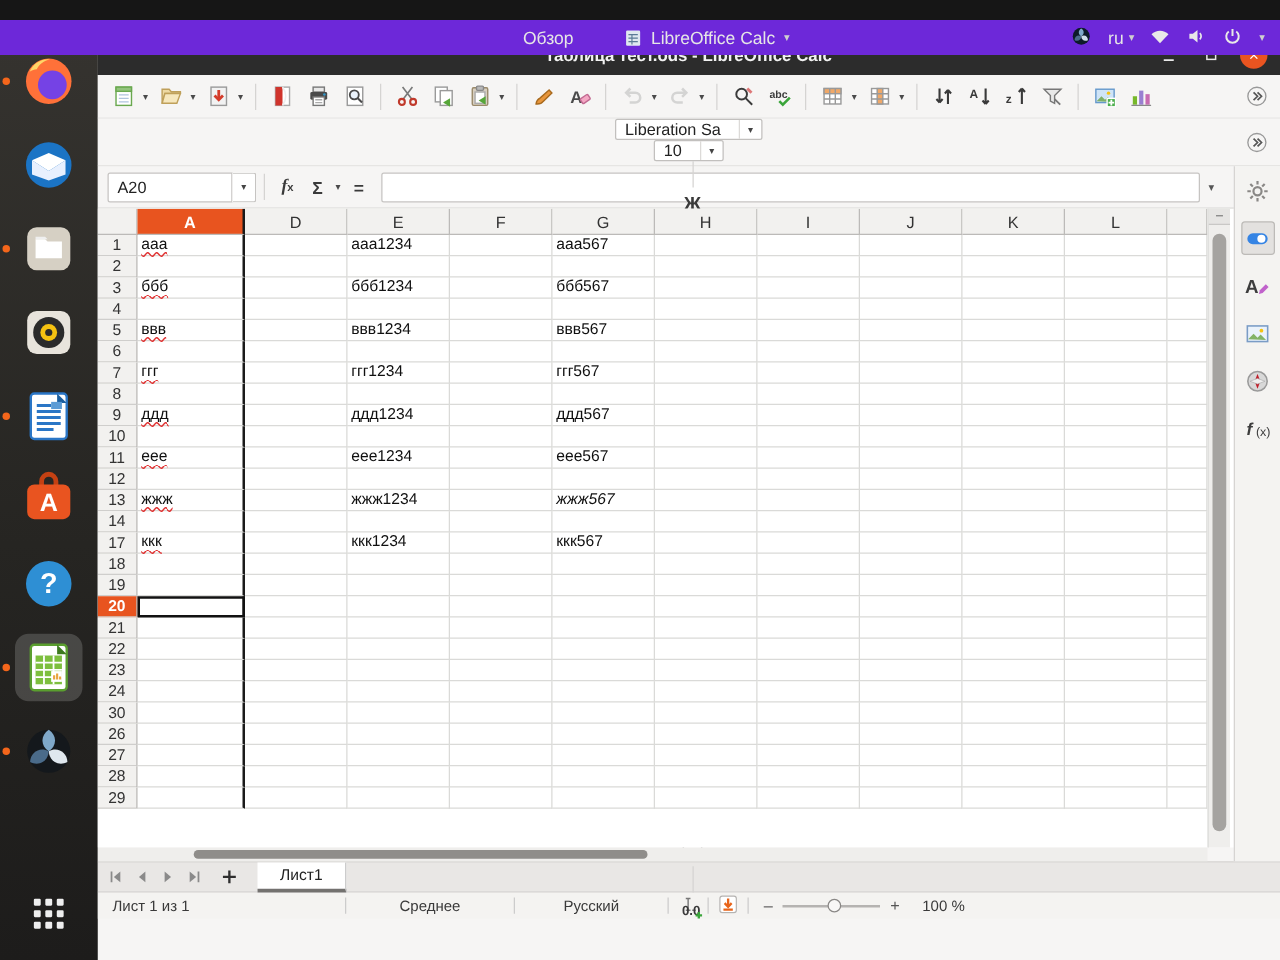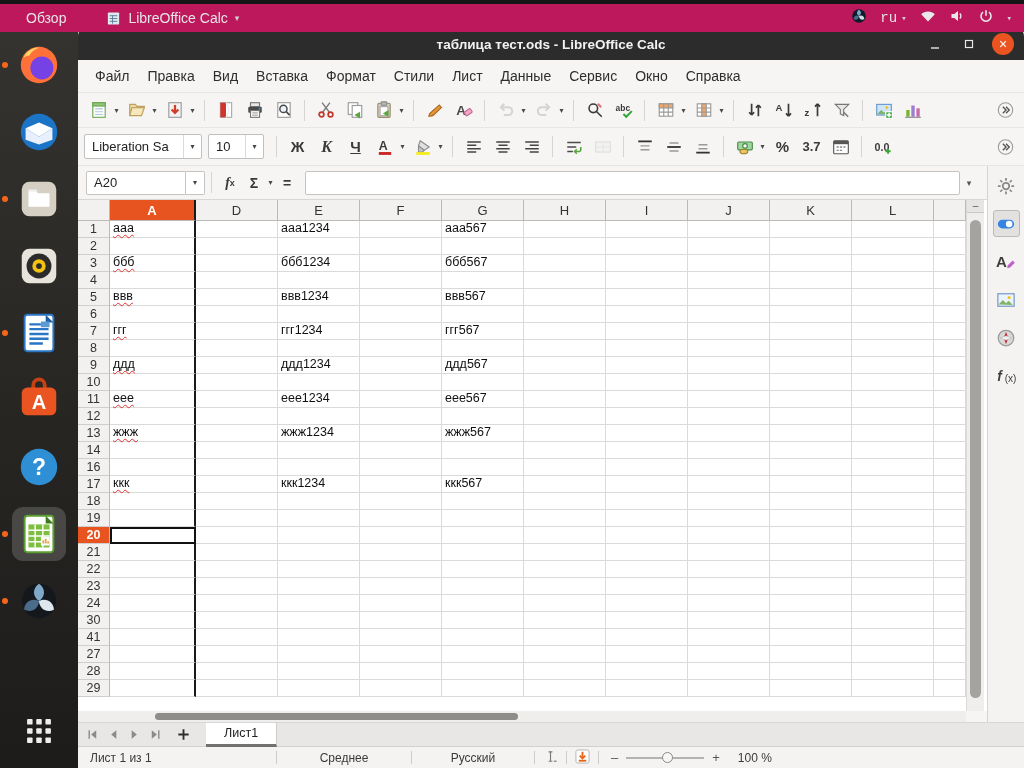--- a/index.html
+++ b/index.html
@@ -1,25 +1,25 @@
 <!DOCTYPE html>
 <html><head>
 <meta charset="utf-8">
 <style>
   html,body{margin:0;padding:0;width:1024px;height:768px;overflow:hidden;
     font-family:"Liberation Sans",sans-serif;background:#161616;}
   *{box-sizing:border-box;}
   
-  .topbar{position:absolute;left:0;top:4px;width:1024px;height:28px;background:#be185d;
-    color:#e6e6e6;font-size:14px;display:flex;align-items:center;z-index:30;}
+  .topbar{position:absolute;left:0;top:16px;width:1024px;height:28px;background:#6d28d9;
+    color:#e6e6e6;font-size:14px;display:flex;align-items:center;z-index:30;justify-content:center;}
   .activities{margin-left:20px;padding:2px 6px;border-radius:4px;}
   .appmenu{margin-left:34px;display:flex;align-items:center;gap:7px;}
   .appicon svg{display:block;}
   .clock{position:absolute;left:0;right:0;text-align:center;pointer-events:none;}
-  .tray{position:absolute;right:12px;display:flex;align-items:center;gap:13px;font-family:Liberation Mono, monospace;}
+  .tray{position:absolute;right:12px;display:flex;align-items:center;gap:13px;}
   .kbd{display:flex;align-items:center;gap:4px;}
   .caret{font-size:9px;color:#cfcfcf;}
   
   .dock{position:absolute;left:0;top:28px;width:78px;height:740px;
     background:linear-gradient(180deg,#35332f 0%,#262522 55%,#1d1c1b 100%);
     display:flex;flex-direction:column;align-items:center;padding-top:10px;gap:13px;z-index:20;}
   .ditem{position:relative;width:54px;height:54px;display:flex;align-items:center;justify-content:center;border-radius:11px;flex:0 0 auto;}
   .ditem.active{background:rgba(255,255,255,0.17);}
   .ddot{position:absolute;left:-10px;top:24px;width:6px;height:6px;border-radius:50%;background:#f4661b;}
   .showapps{margin-top:auto;margin-bottom:10px;}
@@ -28,21 +28,21 @@
   .titlebar{position:relative;height:32px;background:#2c2c2c;border-radius:8px 8px 0 0;}
   .wtitle{position:absolute;left:0;right:0;top:0;height:32px;display:flex;align-items:center;
     justify-content:center;color:#f2f2f2;font-weight:bold;font-size:13.5px;}
   .wbtns{position:absolute;right:10px;top:0;height:32px;display:flex;align-items:center;gap:12px;}
   .wbtn{width:22px;height:22px;display:flex;align-items:center;justify-content:center;color:#e8e8e8;}
   .wclose{border-radius:50%;background:#e95420;color:#fff;font-size:14px;line-height:1;}
   .menubar{height:33px;display:flex;align-items:center;padding-left:8px;background:#f6f5f4;
     border-bottom:1px solid #e6e5e3;font-size:14px;color:#2e2e2e;}
   .mitem{padding:4px 9px;border-radius:3px;}
   .tb{position:relative;display:flex;align-items:center;padding-left:6px;background:#f6f5f4;border-bottom:1px solid #e6e5e3;}
-  #tb1{height:35px;} #tb2{height:38px;}
+  #tb1{height:35px;} #tb2{height:38px;flex-direction:column;}
   .tgroup{display:flex;align-items:center;margin:0 1px;}
   .tbtn{width:27px;height:27px;display:flex;align-items:center;justify-content:center;border-radius:3px;}
   .tbtn.disabled{opacity:.5;}
   .glyphbtn{font-weight:bold;font-size:15px;color:#3a3a3a;}
   .g-italic{font-style:italic;font-family:"Liberation Serif",serif;font-size:16px;}
   .g-underline{text-decoration:underline;}
   .g-number-format{font-size:13px;}
   .dd{font-size:8px;color:#4a4a4a;width:9px;text-align:center;}
   .tbsep{width:1px;height:21px;background:#d5d4d2;margin:0 6px;flex:0 0 auto;}
   .combo{height:25px;background:#fff;border:1px solid #c2c0be;border-radius:2px;display:flex;
@@ -247,33 +247,20 @@
           </svg>
         </span>
       <span class="wbtn" id="btn-restore">
           <svg width="16" height="16" viewBox="0 0 16 16">
             <rect x="4.5" y="4.5" width="7" height="7" fill="none" stroke="#e8e8e8" stroke-width="1.2"></rect>
           </svg>
         </span>
       <span class="wbtn wclose">×</span>
     </span>
   </div>
-  <div class="menubar" id="menubar">
-      <span class="mitem">Файл</span>
-      <span class="mitem">Правка</span>
-      <span class="mitem">Вид</span>
-      <span class="mitem">Вставка</span>
-      <span class="mitem">Формат</span>
-      <span class="mitem">Стили</span>
-      <span class="mitem">Лист</span>
-      <span class="mitem">Данные</span>
-      <span class="mitem">Сервис</span>
-      <span class="mitem">Окно</span>
-      <span class="mitem">Справка</span>
-    </div>
   <div class="tb" id="tb1">
       <span class="tgroup">
         <span class="tbtn">
           <svg width="18" height="18" viewBox="0 0 16 16">
             <rect x="2.5" y="1.5" width="11" height="13" fill="#fff" stroke="#6aa84f"></rect>
             <rect x="2.5" y="1.5" width="11" height="3" fill="#93c47d" stroke="#6aa84f"></rect>
             <path d="M4.5 7h7M4.5 9.5h7M4.5 12h7" stroke="#b0c4de"></path>
           </svg>
         </span>
         <span class="dd">▾</span>
@@ -839,44 +826,30 @@
           <div class="cell" style="width: 82px;"></div>
           <div class="cell" style="width: 82px;"></div>
           <div class="cell" style="width: 32px;"></div>
         </div>
         <div class="grow">
           <div class="rhdr">13</div>
           <div class="cell hidb" style="width: 86px;"><span class="misspell">жжж</span></div>
           <div class="cell" style="width: 82px;"></div>
           <div class="cell" style="width: 82px;"><span>жжж1234</span></div>
           <div class="cell" style="width: 82px;"></div>
-          <div class="cell" style="width: 82px;"><span>жжж567</span></div>
+          <div class="cell" style="width: 82px; font-style: italic;"><span>жжж567</span></div>
           <div class="cell" style="width: 82px;"></div>
           <div class="cell" style="width: 82px;"></div>
           <div class="cell" style="width: 82px;"></div>
           <div class="cell" style="width: 82px;"></div>
           <div class="cell" style="width: 82px;"></div>
           <div class="cell" style="width: 32px;"></div>
         </div>
         <div class="grow">
           <div class="rhdr">14</div>
-          <div class="cell hidb" style="width: 86px;"></div>
-          <div class="cell" style="width: 82px;"></div>
-          <div class="cell" style="width: 82px;"></div>
-          <div class="cell" style="width: 82px;"></div>
-          <div class="cell" style="width: 82px;"></div>
-          <div class="cell" style="width: 82px;"></div>
-          <div class="cell" style="width: 82px;"></div>
-          <div class="cell" style="width: 82px;"></div>
-          <div class="cell" style="width: 82px;"></div>
-          <div class="cell" style="width: 82px;"></div>
-          <div class="cell" style="width: 32px;"></div>
-        </div>
-        <div class="grow">
-          <div class="rhdr">16</div>
           <div class="cell hidb" style="width: 86px;"></div>
           <div class="cell" style="width: 82px;"></div>
           <div class="cell" style="width: 82px;"></div>
           <div class="cell" style="width: 82px;"></div>
           <div class="cell" style="width: 82px;"></div>
           <div class="cell" style="width: 82px;"></div>
           <div class="cell" style="width: 82px;"></div>
           <div class="cell" style="width: 82px;"></div>
           <div class="cell" style="width: 82px;"></div>
           <div class="cell" style="width: 82px;"></div>
@@ -1002,21 +975,21 @@
           <div class="cell" style="width: 82px;"></div>
           <div class="cell" style="width: 82px;"></div>
           <div class="cell" style="width: 82px;"></div>
           <div class="cell" style="width: 82px;"></div>
           <div class="cell" style="width: 82px;"></div>
           <div class="cell" style="width: 82px;"></div>
           <div class="cell" style="width: 82px;"></div>
           <div class="cell" style="width: 32px;"></div>
         </div>
         <div class="grow">
-          <div class="rhdr">41</div>
+          <div class="rhdr">26</div>
           <div class="cell hidb" style="width: 86px;"></div>
           <div class="cell" style="width: 82px;"></div>
           <div class="cell" style="width: 82px;"></div>
           <div class="cell" style="width: 82px;"></div>
           <div class="cell" style="width: 82px;"></div>
           <div class="cell" style="width: 82px;"></div>
           <div class="cell" style="width: 82px;"></div>
           <div class="cell" style="width: 82px;"></div>
           <div class="cell" style="width: 82px;"></div>
           <div class="cell" style="width: 82px;"></div>

